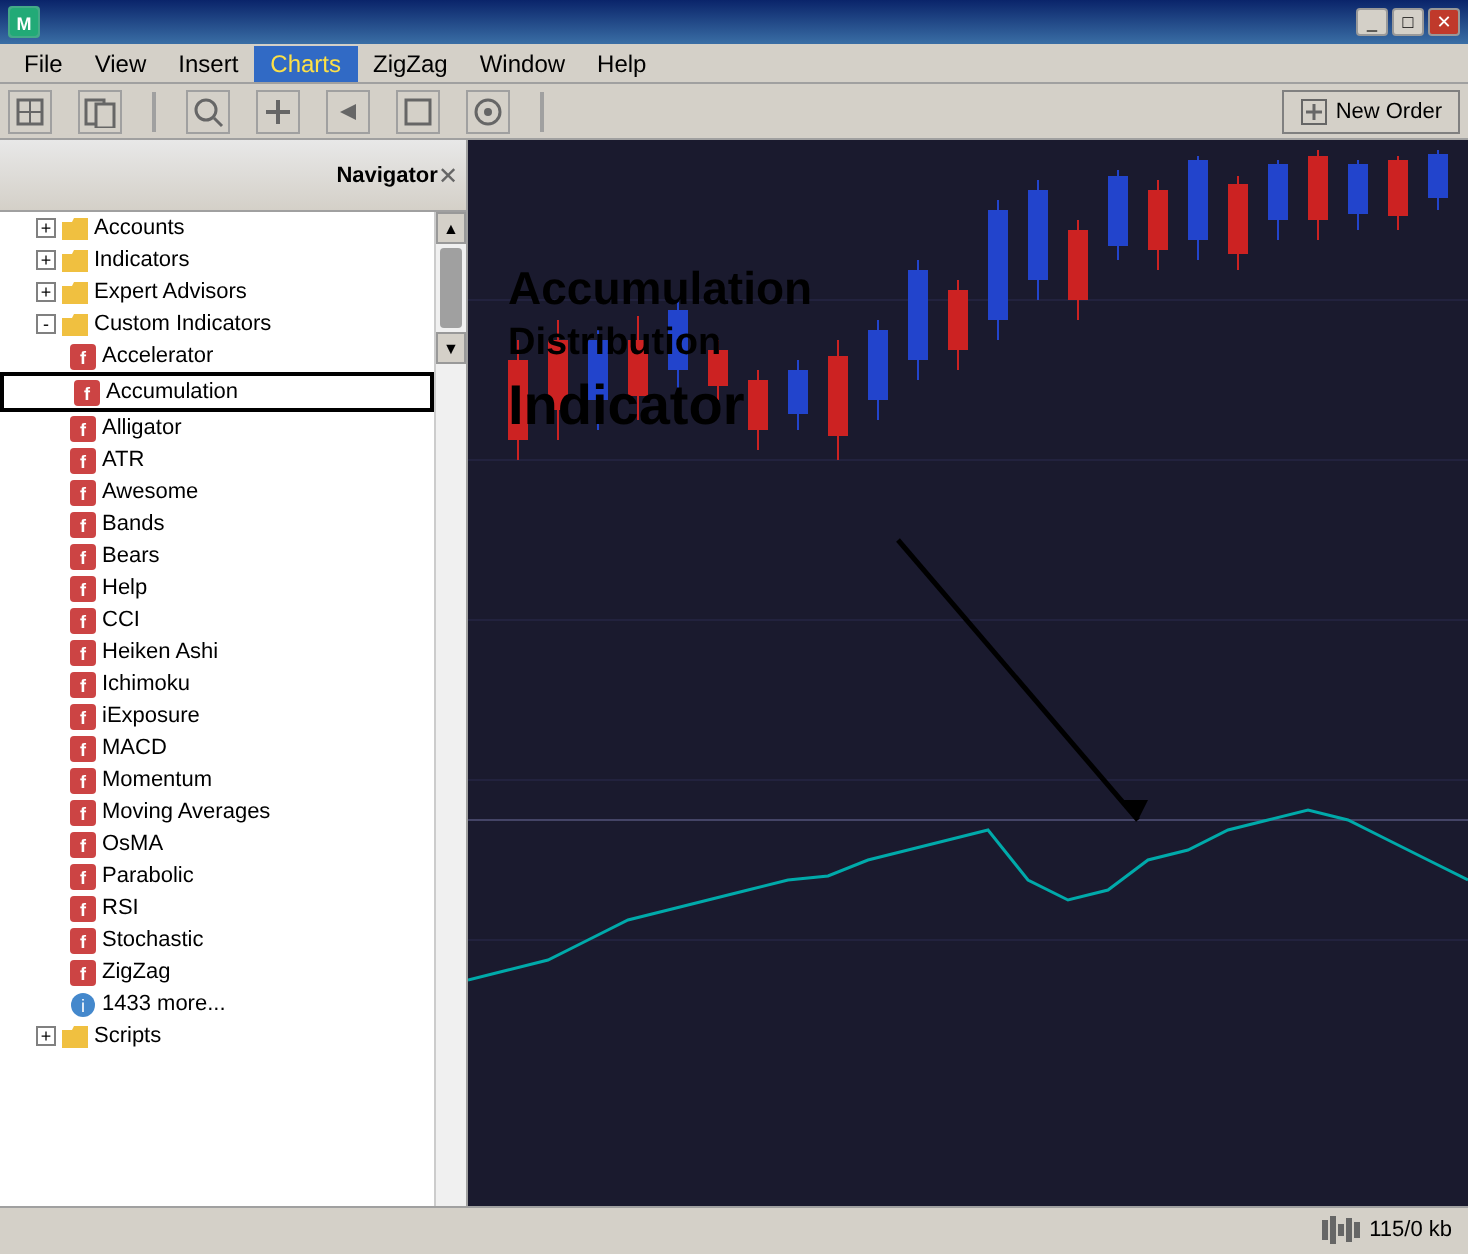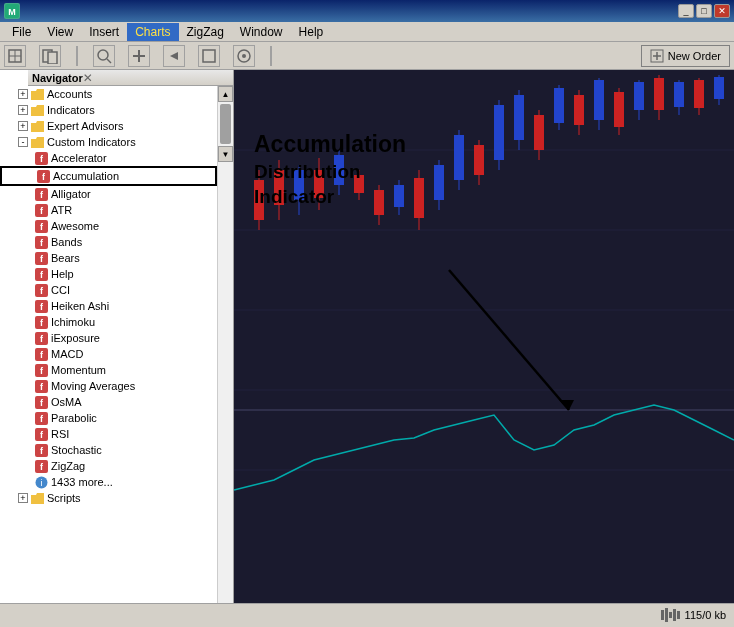--- a/index.html
+++ b/index.html
@@ -42,21 +42,21 @@
     .toolbar-right { margin-left: auto; display: flex; align-items: center; gap: 4px; }
 
     
     .main-content { display: flex; height: calc(627px - 22px - 22px - 28px - 22px); }
 
     
     .navigator {
       width: 234px; background: #ffffff; border-right: 1px solid #a0a0a0; display: flex; flex-direction: column; position: relative;
     }
     .navigator-header {
-      background: linear-gradient(to bottom, #e8e8e8, #d4d0c8); height: 16px; display: flex; align-items: center; justify-content: flex-start; padding: 0 4px; border-bottom: 1px solid #a0a0a0; margin-left: 28px;
+      background: linear-gradient(to bottom, #e8e8e8, #d4d0c8); height: 36px; display: flex; align-items: center; justify-content: flex-end; padding: 0 4px; border-bottom: 1px solid #a0a0a0;
     }
     .navigator-title { font-size: 11px; font-weight: bold; }
     .navigator-close { cursor: pointer; font-size: 12px; color: #666; }
     
     .tree-area { flex: 1; overflow-y: auto; background: #fff; }
     .tree-item { display: flex; align-items: center; padding: 1px 2px; cursor: pointer; white-space: nowrap; font-size: 11px; }
     .indent-1 { padding-left: 18px; }
     .indent-2 { padding-left: 34px; }
     .tree-icon { width: 14px; height: 14px; margin-right: 3px; display: inline-flex; align-items: center; justify-content: center; font-size: 10px; flex-shrink: 0; }
     .expand-icon { width: 10px; height: 10px; border: 1px solid #808080; display: inline-flex; align-items: center; justify-content: center; font-size: 9px; margin-right: 2px; flex-shrink: 0; background: #fff; color: #000; }
@@ -567,21 +567,21 @@
 
       <line x1="215" y1="200" x2="335" y2="340" stroke="#000000" stroke-width="2.5"></line>
 
       <polygon points="335,340 325,330 340,330" fill="#000000"></polygon>
     </svg>
 
     
     <div class="annotation-text">
       <div style="font-size:23px;font-weight:bold;color:#000;">Accumulation</div>
       <div style="font-size:19px;font-weight:bold;color:#000;">Distribution</div>
-      <div style="font-size:19px;font-weight:bold;color:#000;">Indicator</div>
+      <div style="font-size:28px;font-weight:bold;color:#000;">Indicator</div>
     </div>
 
   </div>
 </div>
 
 <div class="status-bar">
   <div class="status-indicator">
     <svg width="20" height="14" viewBox="0 0 20 14">
       <rect x="0" y="2" width="3" height="10" fill="#666"></rect>
       <rect x="4" y="0" width="3" height="14" fill="#666"></rect>

